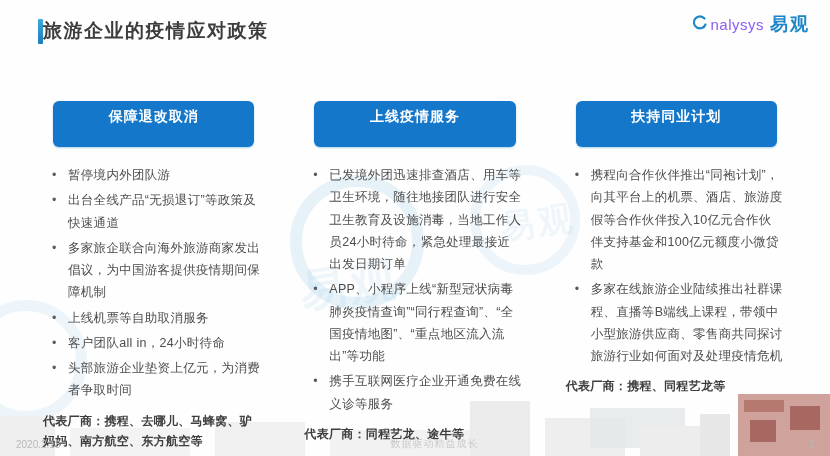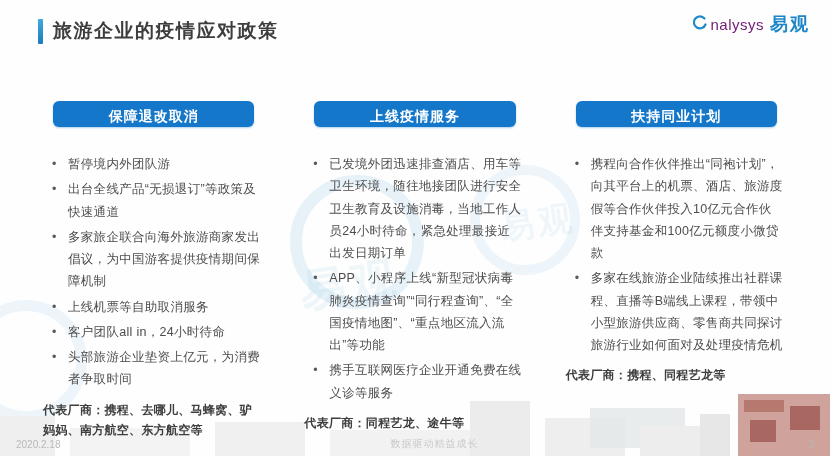--- a/index.html
+++ b/index.html
@@ -4,35 +4,35 @@
 <style>
   html,body{margin:0;padding:0;}
   body{
     width:830px;height:456px;overflow:hidden;
     font-family:"Liberation Sans","DejaVu Sans",sans-serif;
     background:#ffffff;position:relative;
   }
   .slide{position:relative;width:830px;height:456px;background:#fefefe;}
 
   
-  .title-row{position:absolute;left:38px;top:18px;display:flex;align-items:center;gap:10px;z-index:3;}
+  .title-row{position:absolute;left:38px;top:18px;display:flex;align-items:center;z-index:3;}
   .title-bar{width:5px;height:25px;background:linear-gradient(#3fa9dc,#1c7cbe);border-radius:1px;}
   .page-title{margin:0;font-size:19px;font-weight:bold;color:#3d3d3d;letter-spacing:1.5px;}
 
   .logo{position:absolute;right:20px;top:12px;text-align:center;z-index:3;}
   .logo-top{display:flex;align-items:center;justify-content:flex-end;gap:2px;color:#1e88c9;}
-  .logo-en{font-size:15px;letter-spacing:.5px;color:#701a75;}
+  .logo-en{font-size:15px;letter-spacing:.5px;color:#8b5cf6;}
   .logo-cn{font-size:18px;font-weight:bold;color:#1d86c8;margin-left:4px;letter-spacing:2px;}
   .logo-tagline{font-size:10.5px;color:#e8832f;font-style:italic;letter-spacing:2px;margin-top:2px;}
 
   
   .columns{position:absolute;top:101px;left:43px;right:43px;display:flex;gap:40px;z-index:2;}
   .col{flex:1;min-width:0;}
   .col-header{
-    height:26px;line-height:30px;margin:0 10px 26px;
+    height:46px;line-height:30px;margin:0 10px 17px;
     background:#1577c9;color:#ffffff;font-weight:bold;font-size:14px;
     text-align:center;border-radius:6px;letter-spacing:1px;
     box-shadow:0 1px 2px rgba(21,119,201,.35);
   }
   .bullets{margin:4px;padding:0;list-style:none;}
   .bullets li{
     position:relative;padding-left:21px;margin-bottom:3px;
     font-size:12.5px;line-height:1.78;color:#4d4d4d;letter-spacing:.3px;
   }
   .bullets li::before{content:"•";position:absolute;left:5px;top:0;color:#5a5a5a;}

